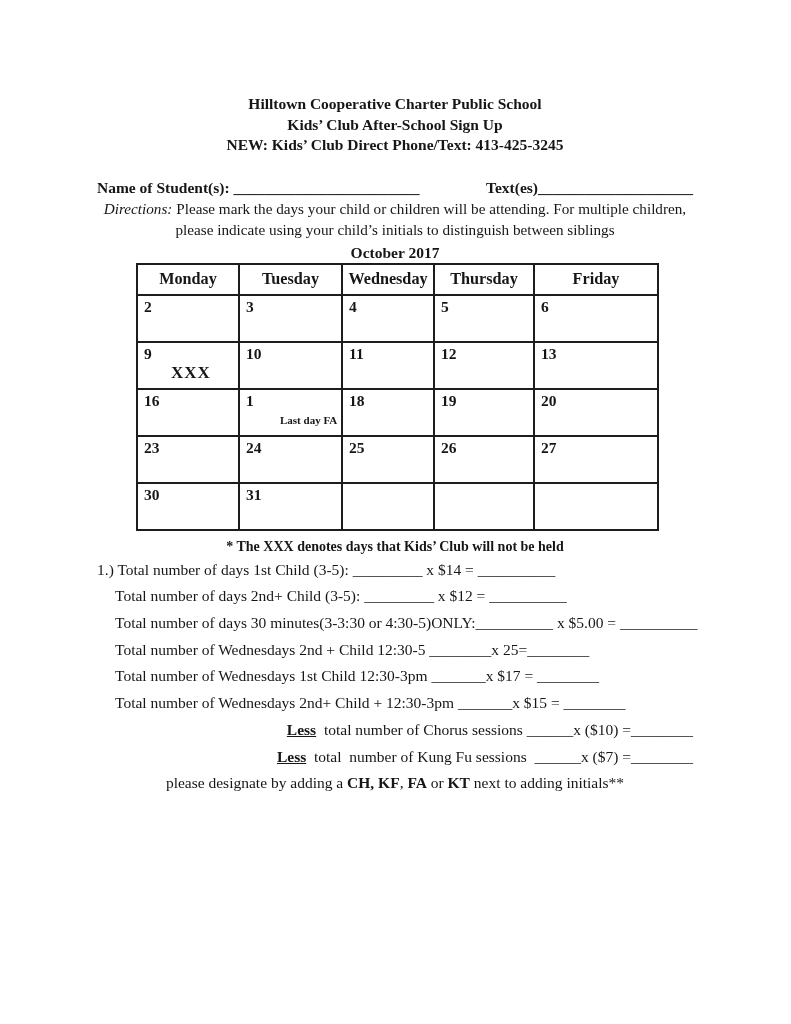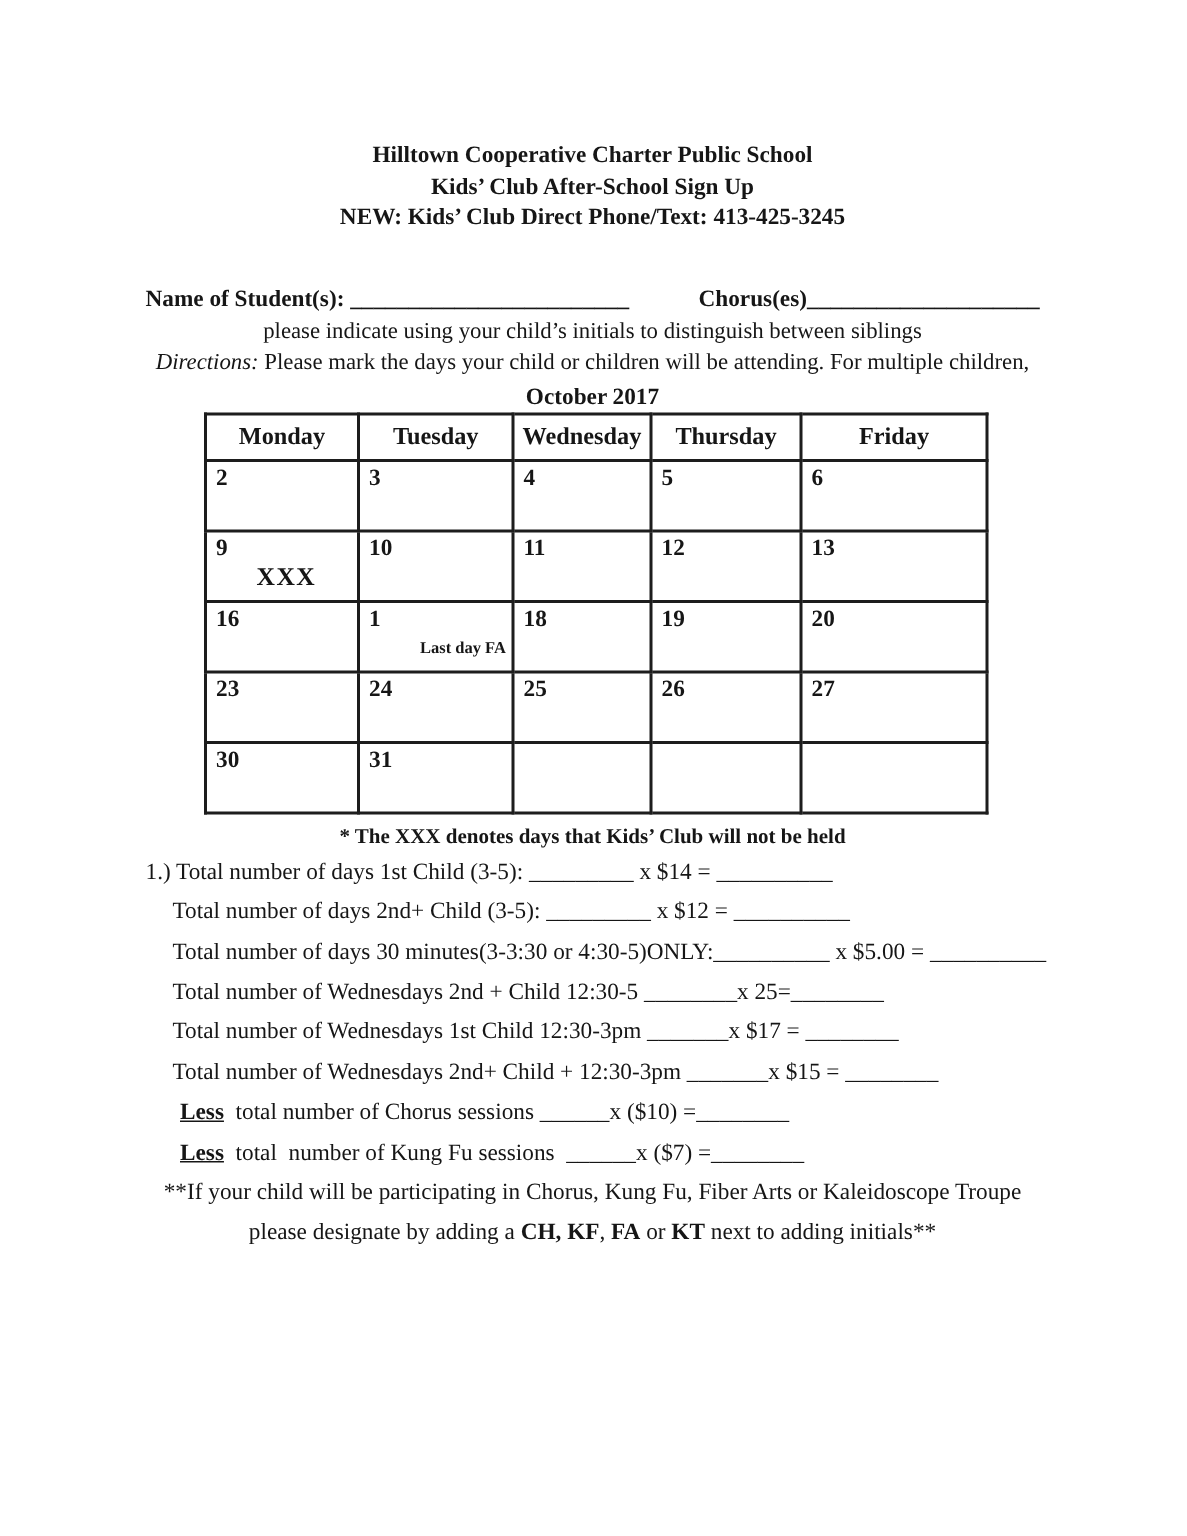--- a/index.html
+++ b/index.html
@@ -8,65 +8,65 @@
     font-family:"Liberation Serif",serif;font-size:15.5px;
     overflow:hidden;
   }
   .content{padding:94px 98px 0 97px;}
   .nowrap{white-space:pre;}
   b{font-weight:bold;}
   .u{text-decoration:underline;}
 
   .title-block{text-align:center;font-weight:bold;font-size:15.5px;line-height:20.6px;}
 
-  .student-line{display:flex;margin-top:33px;font-weight:bold;line-height:21px;white-space:pre;}
+  .student-line{display:flex;margin-top:21px;font-weight:bold;line-height:21px;white-space:pre;}
   .student-line .grow{flex:1;}
 
   .directions{text-align:center;font-size:15.2px;line-height:21.4px;}
   .directions .lbl{font-style:italic;}
 
   .cal-title{text-align:center;font-weight:bold;line-height:21px;margin-top:1px;}
 
   table.calendar{border-collapse:collapse;margin-left:39px;table-layout:fixed;}
   .calendar th,.calendar td{border:2px solid #1d1d1d;background:#fff;}
   .calendar th{font-size:16.2px;height:29px;text-align:center;font-weight:bold;padding:0;margin-left:26px;}
   .calendar td{height:44px;vertical-align:top;padding:1px 2px 0 6px;font-weight:bold;font-size:15.5px;line-height:19px;}
   .calendar .note-xxx{display:block;margin-left:27px;font-size:17px;letter-spacing:1px;}
   .calendar .note-sm{display:block;margin-left:34px;font-size:11px;margin-top:1px;}
 
   .cal-footnote{text-align:center;font-weight:bold;font-size:14px;line-height:21px;margin-top:5px;}
 
   .fees{line-height:26.7px;}
   .fees>div{white-space:pre;}
   .ind1{padding-left:18px;}
-  .ind2{padding-left:23px;}
+  .ind2{padding-left:23px;text-align:right;}
   .center{text-align:center;}
 
   .footer{margin-top:18px;margin-right:60px;text-align:center;font-weight:bold;font-size:17px;line-height:21px;white-space:pre;}
 </style>
 </head>
 <body>
 
 <div class="content">
 
   <div class="title-block">
     <div>Hilltown Cooperative Charter Public School</div>
     <div>Kids’ Club After-School Sign Up</div>
     <div>NEW: Kids’ Club Direct Phone/Text: 413-425-3245</div>
   </div>
 
   <div class="student-line">
     <span>Name of Student(s): </span><span>________________________</span>
     <span class="grow"></span>
-    <span>Chorus(es)</span><span>____________________</span>
+    <span>Text(es)</span><span>____________________</span>
   </div>
 
   <div class="directions">
+    <div class="nowrap"><span class="lbl">Directions:</span><span> Please mark the days your child or children will be attending. For multiple children,</span></div>
     <div class="nowrap">please indicate using your child’s initials to distinguish between siblings</div>
-    <div class="nowrap"><span class="lbl">Directions:</span><span> Please mark the days your child or children will be attending. For multiple children,</span></div>
   </div>
 
   <div class="cal-title">October 2017</div>
 
   <table class="calendar">
     <colgroup>
       <col style="width:102px">
         <col style="width:103px">
         <col style="width:92px">
         <col style="width:100px">
@@ -122,18 +122,17 @@
 
   <div class="fees">
     <div>1.) Total number of days 1st Child (3-5): _________ x $14 = __________</div>
     <div class="ind1">Total number of days 2nd+ Child (3-5): _________ x $12 = __________</div>
     <div class="ind1">Total number of days 30 minutes(3-3:30 or 4:30-5)ONLY:__________ x $5.00 = __________</div>
     <div class="ind1">Total number of Wednesdays 2nd + Child 12:30-5 ________x 25=________</div>
     <div class="ind1">Total number of Wednesdays 1st Child 12:30-3pm _______x $17 = ________</div>
     <div class="ind1">Total number of Wednesdays 2nd+ Child + 12:30-3pm _______x $15 = ________</div>
     <div class="ind2"><b class="u">Less</b><span>  total number of Chorus sessions ______x ($10) =________</span></div>
     <div class="ind2"><b class="u">Less</b><span>  total  number of Kung Fu sessions  ______x ($7) =________</span></div>
-    <div class="center">**If your child will be participating in Chorus, Kung Fu, Fiber Arts or Kaleidoscope Troupe</div>
     <div class="center"><span>please designate by adding a </span><b>CH, KF</b><span>, </span><b>FA</b><span> or </span><b>KT</b><span> next to adding initials**</span></div>
   </div>
 
 
 </div>
 
 </body></html>

